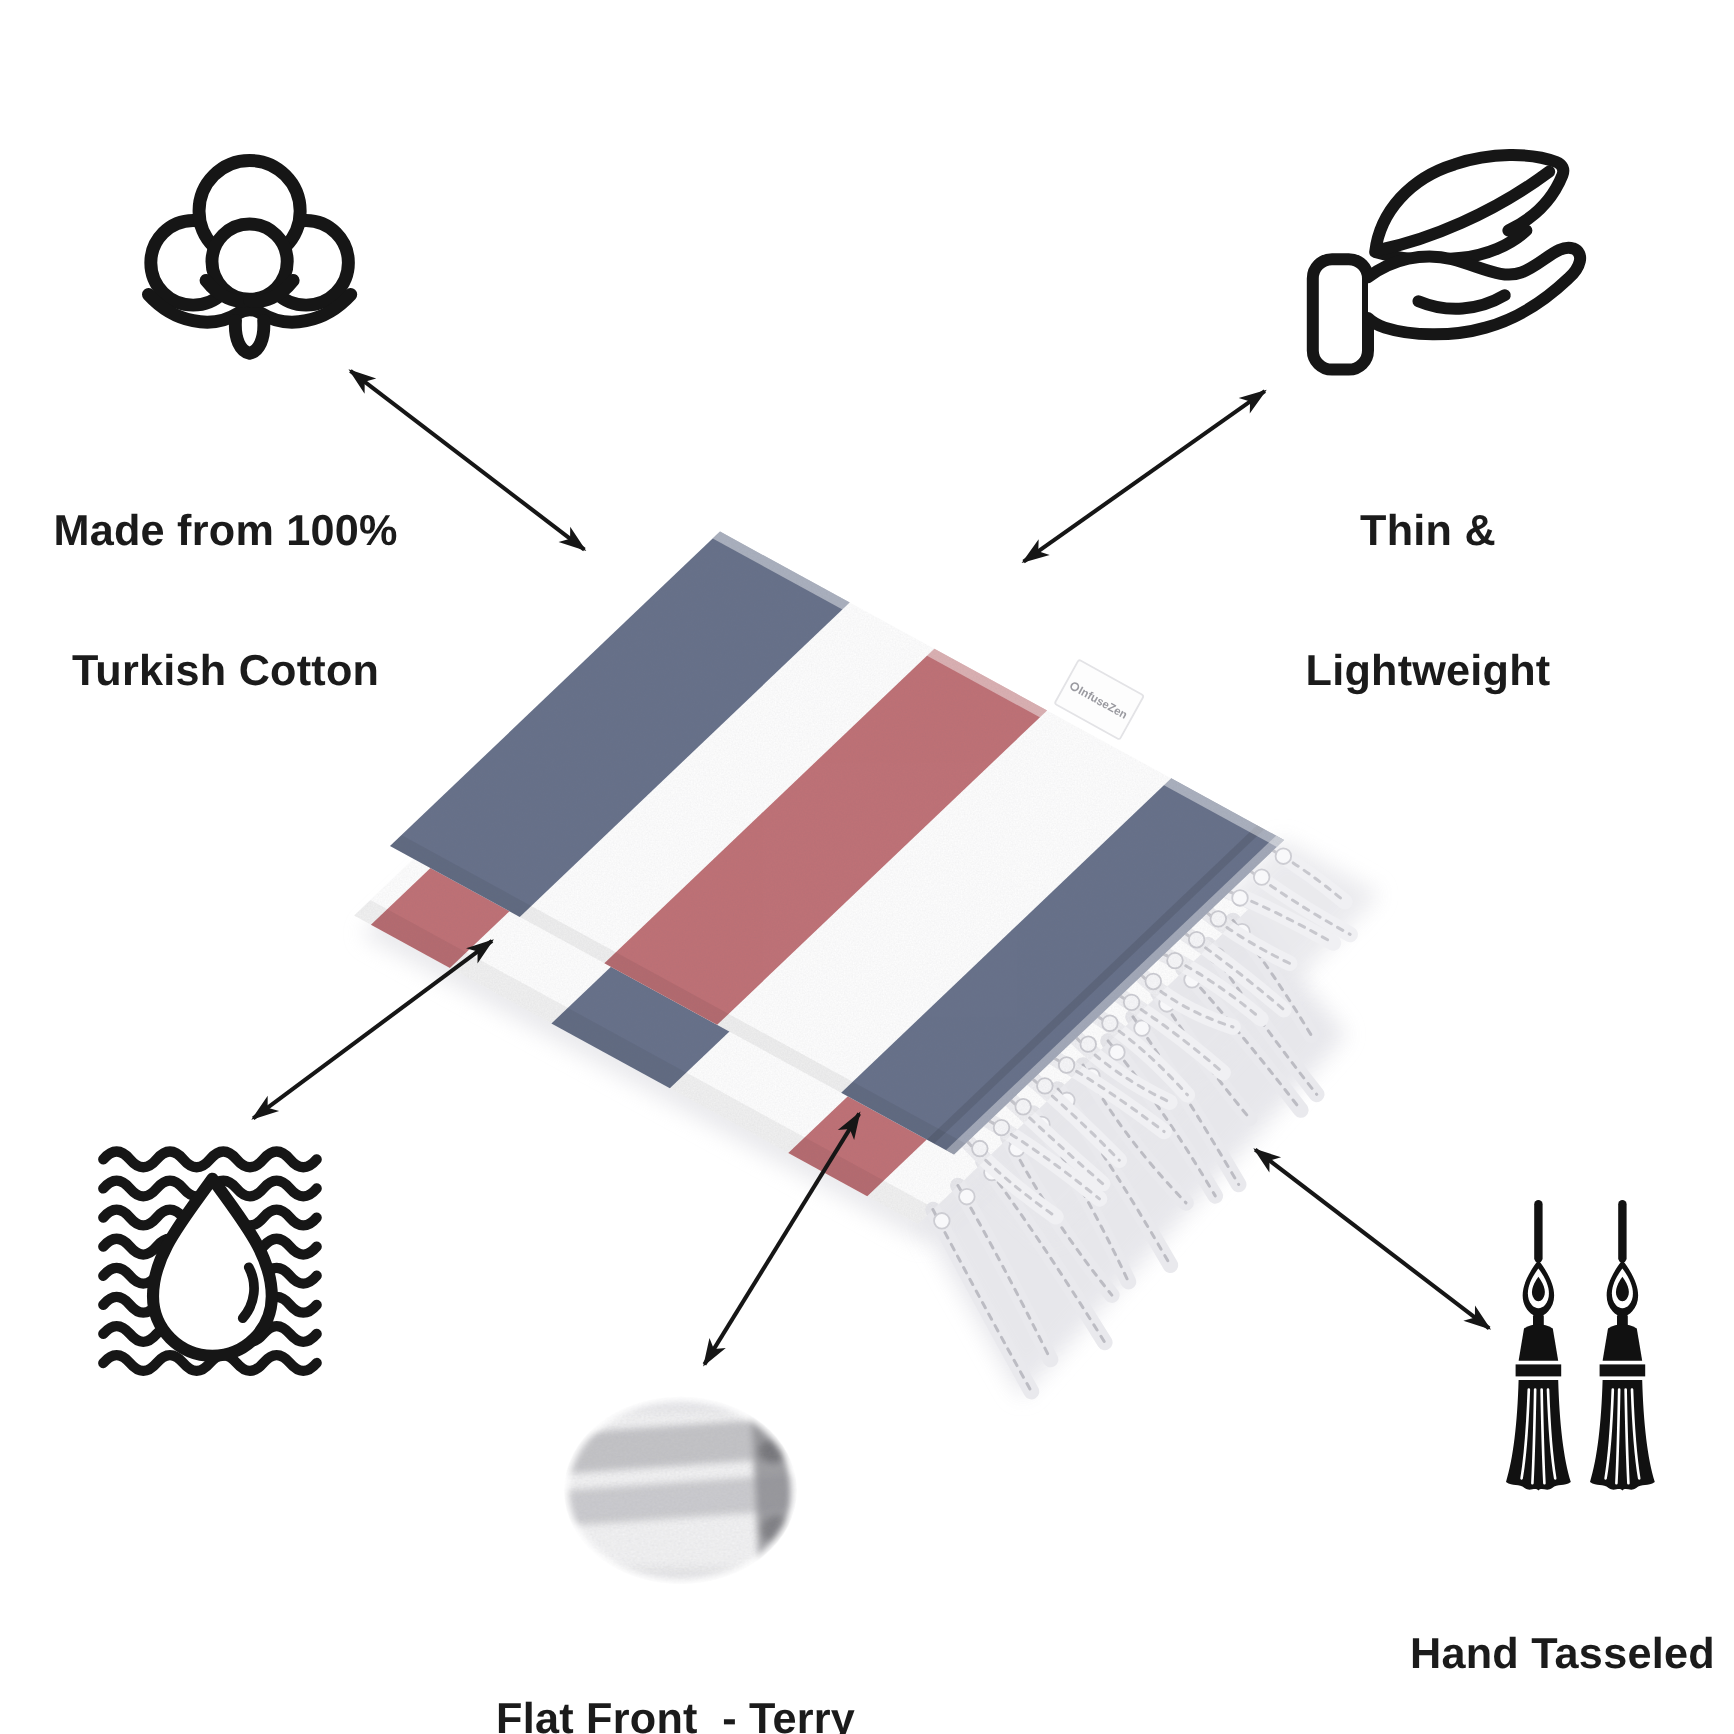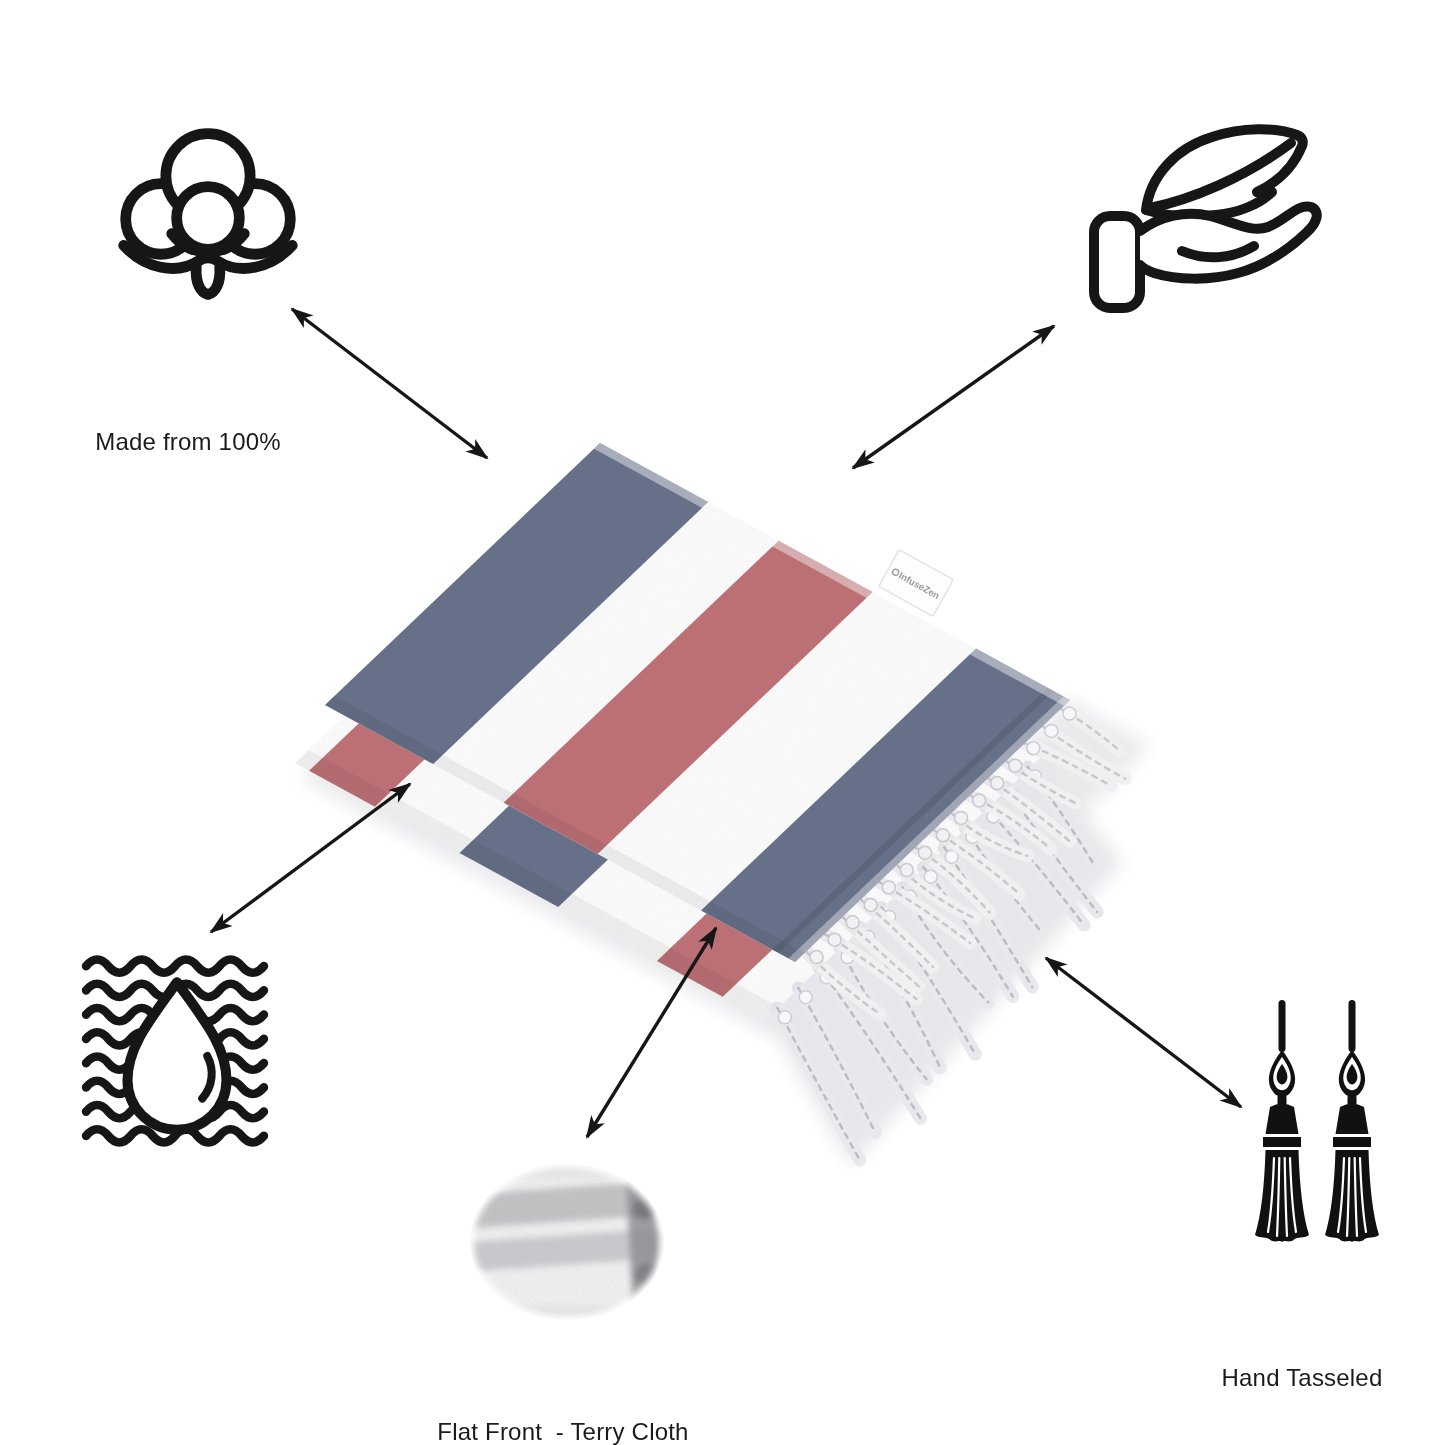--- a/index.html
+++ b/index.html
@@ -8,21 +8,21 @@
     font-family:"Liberation Sans","DejaVu Sans",sans-serif;
   }
   .scene{position:absolute;left:0;top:0;}
   .icon{position:absolute;}
   .icon-cotton{left:108px;top:120px;width:200px;height:196px;}
   .icon-feather{left:1082px;top:118px;width:244px;height:200px;}
   .icon-water{left:74px;top:952px;width:206px;height:198px;}
   .icon-tassels{left:1246px;top:998px;width:142px;height:248px;}
   .terry{position:absolute;left:463px;top:1158px;width:208px;height:168px;}
   .feature{
-    position:absolute;text-align:center;font-weight:400;font-size:24px;line-height:39px;
+    position:absolute;text-align:center;font-weight:700;font-size:36px;line-height:39px;
     color:#1b1b1b;letter-spacing:.2px;white-space:pre-wrap;
   }
   .feature-tl{left:15px;top:344px;width:346px;}
   .feature-tr{left:1018px;top:344px;width:344px;}
   .feature-ml{left:12px;top:1180px;width:352px;}
   .feature-bc{left:385px;top:1334px;width:356px;}
   .feature-br{left:1140px;top:1280px;width:324px;}
   .oline{fill:none;stroke:#161616;stroke-linecap:round;stroke-linejoin:round;}
 </style>
 </head>
@@ -267,22 +267,27 @@
         <rect x="-10" y="0" width="230" height="20" fill="#e6e6e9" opacity="0.6"></rect>
         <rect x="-10" y="150" width="230" height="20" fill="#e2e2e5" opacity="0.6"></rect>
       </g>
       <rect width="210" height="170" filter="url(#tn)" opacity="0.35"></rect>
     </g>
     <ellipse cx="105" cy="85" rx="99" ry="80" fill="none" stroke="#ffffff" stroke-width="9" filter="url(#tb)"></ellipse>
   </svg>
 
   <div class="feature feature-tl">
     <div>Made from 100%</div>
-  </div>
-
+    <div>Turkish Cotton</div>
+  </div>
+
+  <div class="feature feature-tr">
+    <div>Thin &amp;</div>
+    <div>Lightweight</div>
+  </div>
 
   <div class="feature feature-ml">
     
   </div>
 
   <div class="feature feature-bc">
     <div>Flat Front  - Terry Cloth</div>
     
   </div>
 

